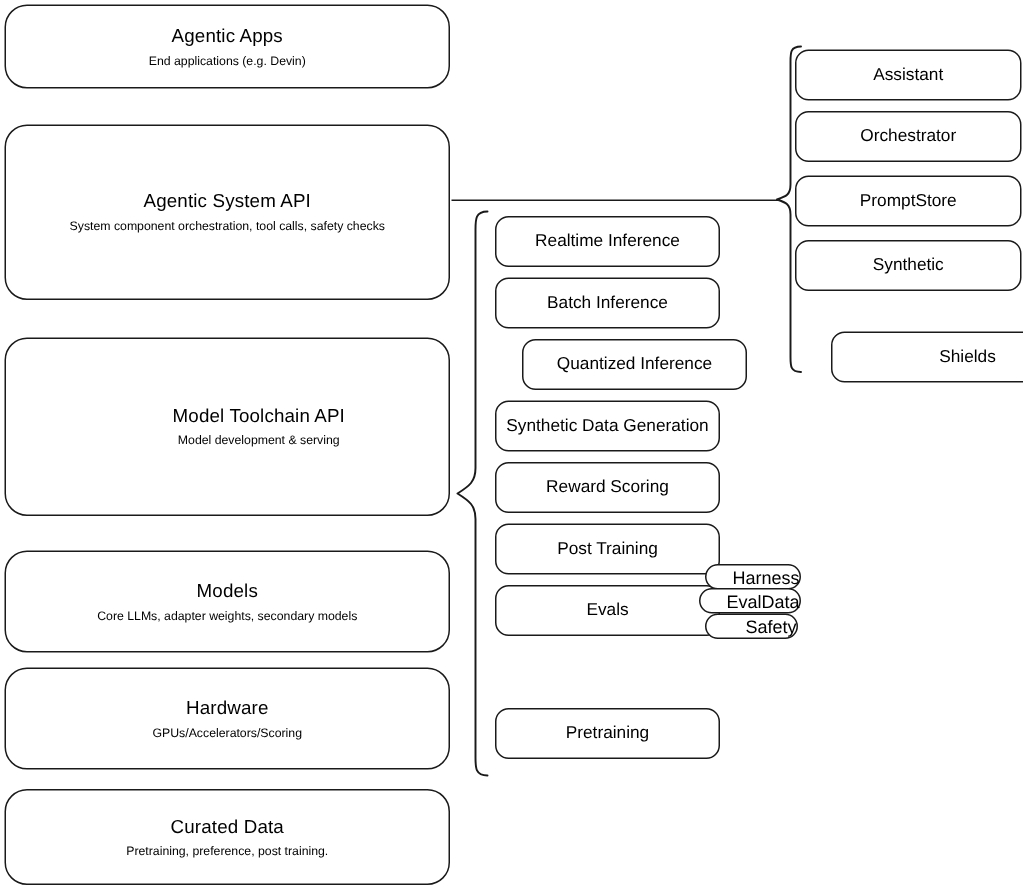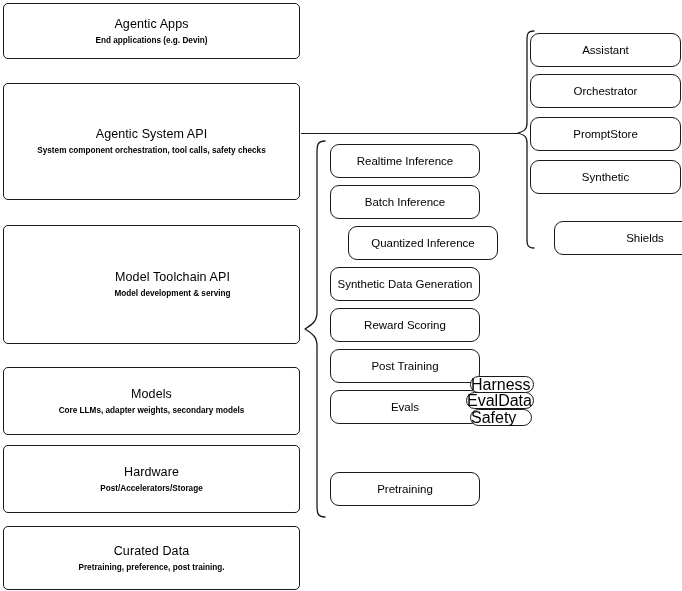--- a/index.html
+++ b/index.html
@@ -14,21 +14,21 @@
     background: #ffffff;
     font-family: "Liberation Sans", sans-serif;
     overflow: hidden;
   }
 
   
   .box {
     position: absolute;
     box-sizing: border-box;
     border: 1.3px solid #1a1a1a;
-    border-radius: 5px;
+    border-radius: 15px;
     background: #ffffff;
     display: flex;
     flex-direction: column;
     align-items: center;
     justify-content: center;
     text-align: center;
     color: #000000;
   }
 
   
@@ -36,21 +36,20 @@
     font-size: 12.5px;
     line-height: 15px;
     letter-spacing: 0.1px;
     white-space: nowrap;
   }
   .layer .layer-sub {
     font-size: 8.2px;
     line-height: 11px;
     margin-top: 3px;
     white-space: nowrap;
-    font-weight: bold;
   }
 
   
   .chip {
     position: absolute;
     box-sizing: border-box;
     border: 1.3px solid #1a1a1a;
     border-radius: 9px;
     background: #ffffff;
     display: flex;
@@ -63,22 +62,22 @@
 
   
   .pill {
     position: absolute;
     box-sizing: border-box;
     border: 1.3px solid #1a1a1a;
     border-radius: 999px;
     background: #ffffff;
     display: flex;
     align-items: center;
-    justify-content: flex-start;
-    font-size: 16px;
+    justify-content: flex-end;
+    font-size: 12px;
     color: #000000;
     white-space: nowrap;
     z-index: 6;
   }
 
   
   .connector {
     position: absolute;
     background: #1a1a1a;
     height: 1.2px;
@@ -116,21 +115,21 @@
     <div class="layer-sub">Model development &amp; serving</div>
   </div>
 
   <div class="box layer" style="left:3px; top:367px; width:297px; height:68px;">
     <div class="layer-title">Models</div>
     <div class="layer-sub">Core LLMs, adapter weights, secondary models</div>
   </div>
 
   <div class="box layer" style="left:3px; top:445px; width:297px; height:68px;">
     <div class="layer-title">Hardware</div>
-    <div class="layer-sub">Post/Accelerators/Storage</div>
+    <div class="layer-sub">GPUs/Accelerators/Scoring</div>
   </div>
 
   <div class="box layer" style="left:3px; top:526px; width:297px; height:64px;">
     <div class="layer-title">Curated Data</div>
     <div class="layer-sub">Pretraining, preference, post training.</div>
   </div>
 
   <div class="connector" style="left:301px; top:132.5px; width:218px;"></div>
 
   <svg class="brace-svg" style="left:303px; top:140px;" width="24" height="378" viewBox="0 0 24 378">

